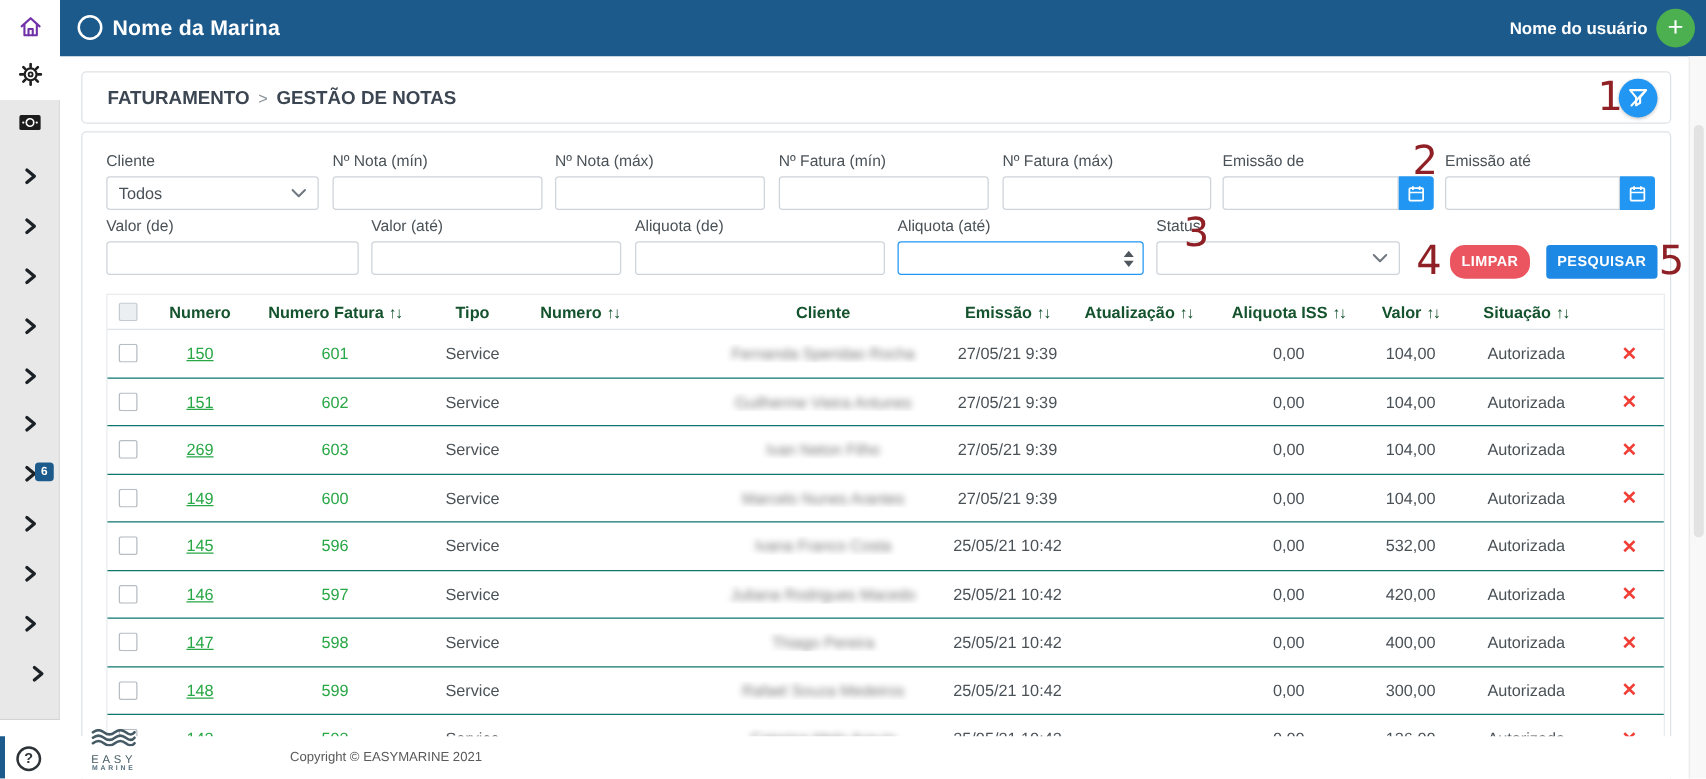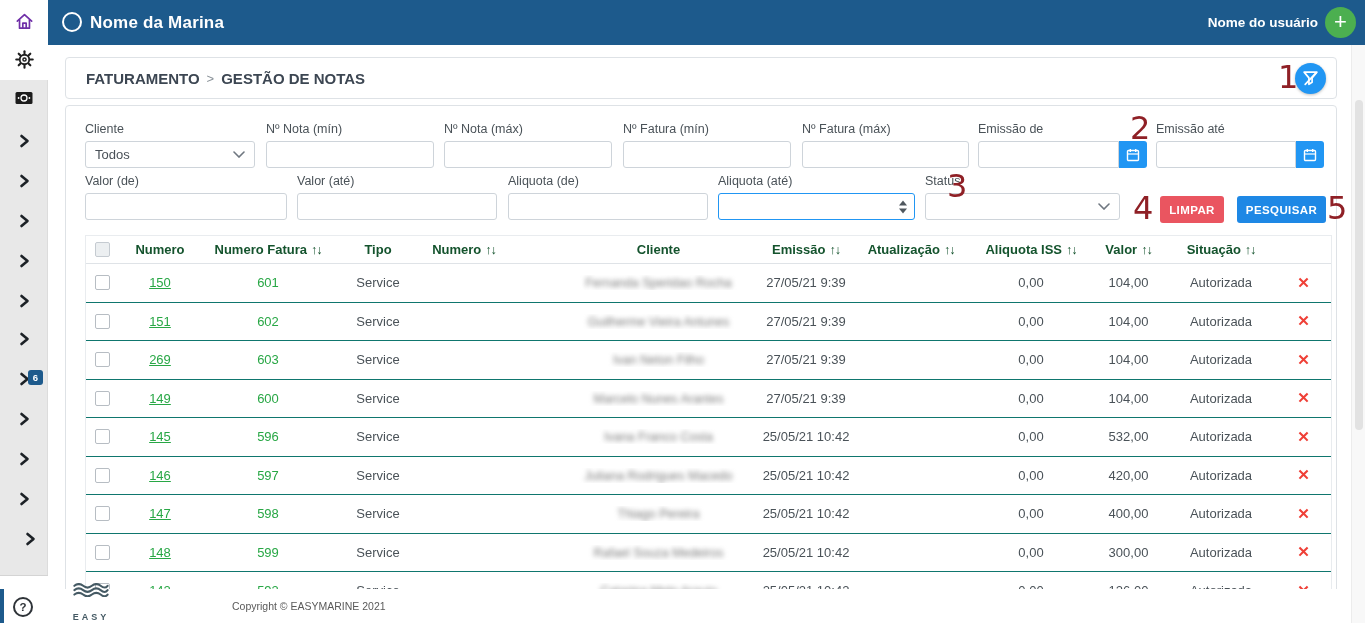--- a/index.html
+++ b/index.html
@@ -39,41 +39,41 @@
   .selectbox{height:27px;border:1px solid #ced4da;border-radius:3px;display:flex;align-items:center;justify-content:space-between;
              padding:12px 9px;background:#fff;font-size:13px;color:#495057;cursor:pointer;box-sizing:border-box;}
   .dategrp{display:flex;}
   .dategrp .inp{border-radius:3px 0 0 3px;}
   .calbtn{width:28px;height:27px;background:#2196f3;border:none;border-radius:0 3px 3px 0;display:flex;align-items:center;justify-content:center;cursor:pointer;flex:none;padding:0;}
   .numwrap{position:relative;}
   .spin{position:absolute;right:8px;top:50%;transform:translateY(-50%);display:flex;flex-direction:column;gap:3px;cursor:pointer;}
   .spin .up{width:0;height:0;border-left:4px solid transparent;border-right:4px solid transparent;border-bottom:5px solid #4f575e;}
   .spin .dn{width:0;height:0;border-left:4px solid transparent;border-right:4px solid transparent;border-top:5px solid #4f575e;}
   .btn{position:absolute;height:27px;border:none;border-radius:3px;color:#fff;font-weight:bold;font-size:11.5px;letter-spacing:.4px;cursor:pointer;font-family:inherit;}
-  .btn.red{background:#ea5560;}
+  .btn.red{background:#ea5560;border-radius:12px;}
   .btn.blue{background:#1e88e5;}
   
   .table{position:absolute;left:19px;top:129px;width:1245px;background:#fff;border:1px solid #e9ecef;border-bottom:none;box-sizing:content-box;
          --tc:32px 84px 132px 88px 84px 255px 90px 120px 120px 75px 110px 55px;}
   .t-head{display:grid;grid-template-columns:var(--tc);height:27px;align-items:center;border-bottom:1px solid #dfe3e7;
           font-weight:bold;color:#14532d;font-size:13px;}
   .t-row{display:grid;grid-template-columns:var(--tc);height:37.5px;align-items:center;font-size:13px;color:#4a5258;border-bottom:1px solid #0f766e;}
   .tc{text-align:center;overflow:hidden;white-space:nowrap;box-sizing:border-box;}
   .t-head .tc:nth-child(6),.t-row .tc:nth-child(6){padding-left:50px;}
   .sort{margin-left:4px;letter-spacing:-1px;font-weight:600;font-size:12.5px;}
   .checkbox{width:13px;height:13px;border:1px solid #b7bdc3;border-radius:2px;background:#fff;margin:0 auto;cursor:pointer;}
   .checkbox.hd{background:#eceff1;border-color:#c5cbd1;}
   .link{color:#28a745;text-decoration:underline;cursor:pointer;}
   .green{color:#28a745;}
   .redacted{filter:blur(2.5px);color:#7b7b7b;font-size:12.5px;}
   .del{color:#ef3f36;font-weight:bold;font-size:15px;cursor:pointer;}
   
   .footer{position:absolute;left:48px;top:589px;width:1303px;height:34px;background:#fff;z-index:20;}
   .logo{position:absolute;left:20px;top:-6px;width:46px;text-align:center;color:#455a64;}
-  .logo .lg1{font-size:9px;font-weight:bold;letter-spacing:3px;line-height:9px;margin-top:12px;}
+  .logo .lg1{font-size:9px;font-weight:normal;letter-spacing:3px;line-height:9px;margin-top:1px;}
   .logo .lg2{font-size:5.5px;font-weight:bold;letter-spacing:2.2px;line-height:7px;color:#55707e;}
   .copyright{position:absolute;left:184px;top:11px;font-size:10.5px;color:#5a5a5a;}
   
   .scrollbar{position:absolute;left:1351px;top:45px;width:14px;height:578px;background:#f8f8f8;border-left:1px solid #ececec;box-sizing:border-box;z-index:50;}
   .sb-thumb{position:absolute;left:3px;top:55px;width:8px;height:330px;background:#e2e2e2;border-radius:4px;}
   
   .anno{position:absolute;font-family:"DejaVu Sans",sans-serif;font-size:32px;line-height:1;color:#8f2026;z-index:60;font-weight:500;}
 </style>
 </head>
 <body>

